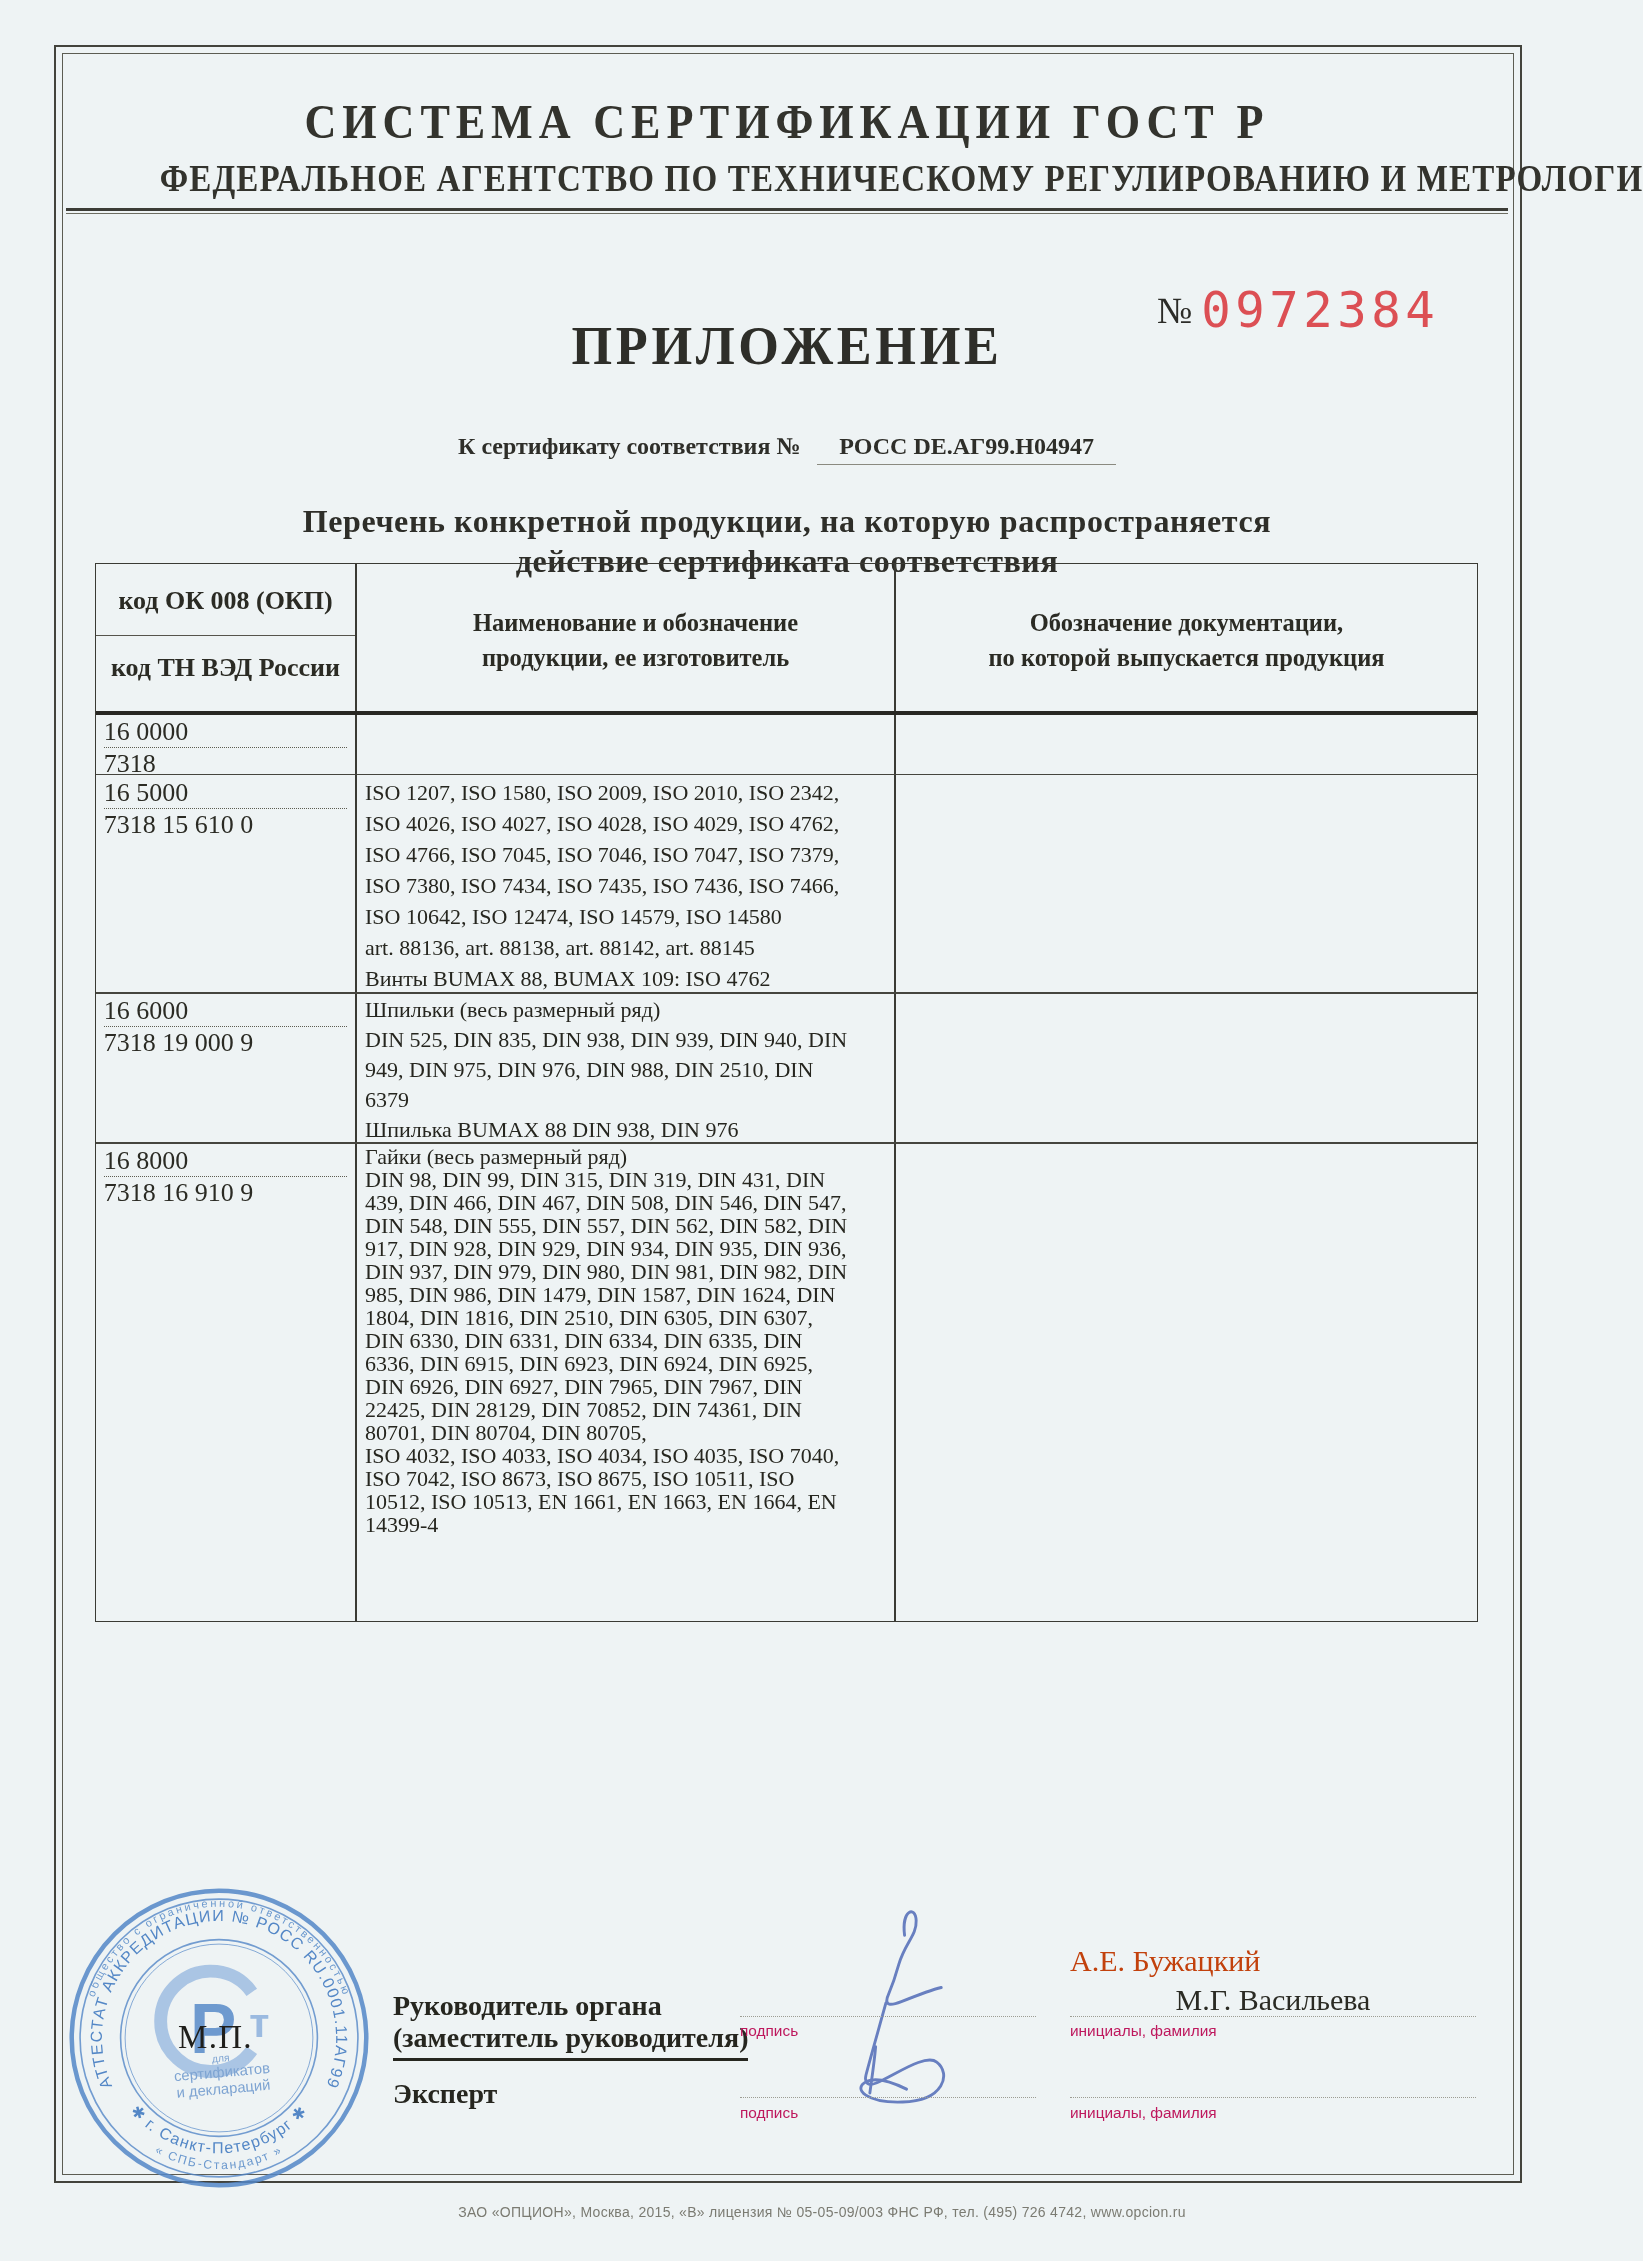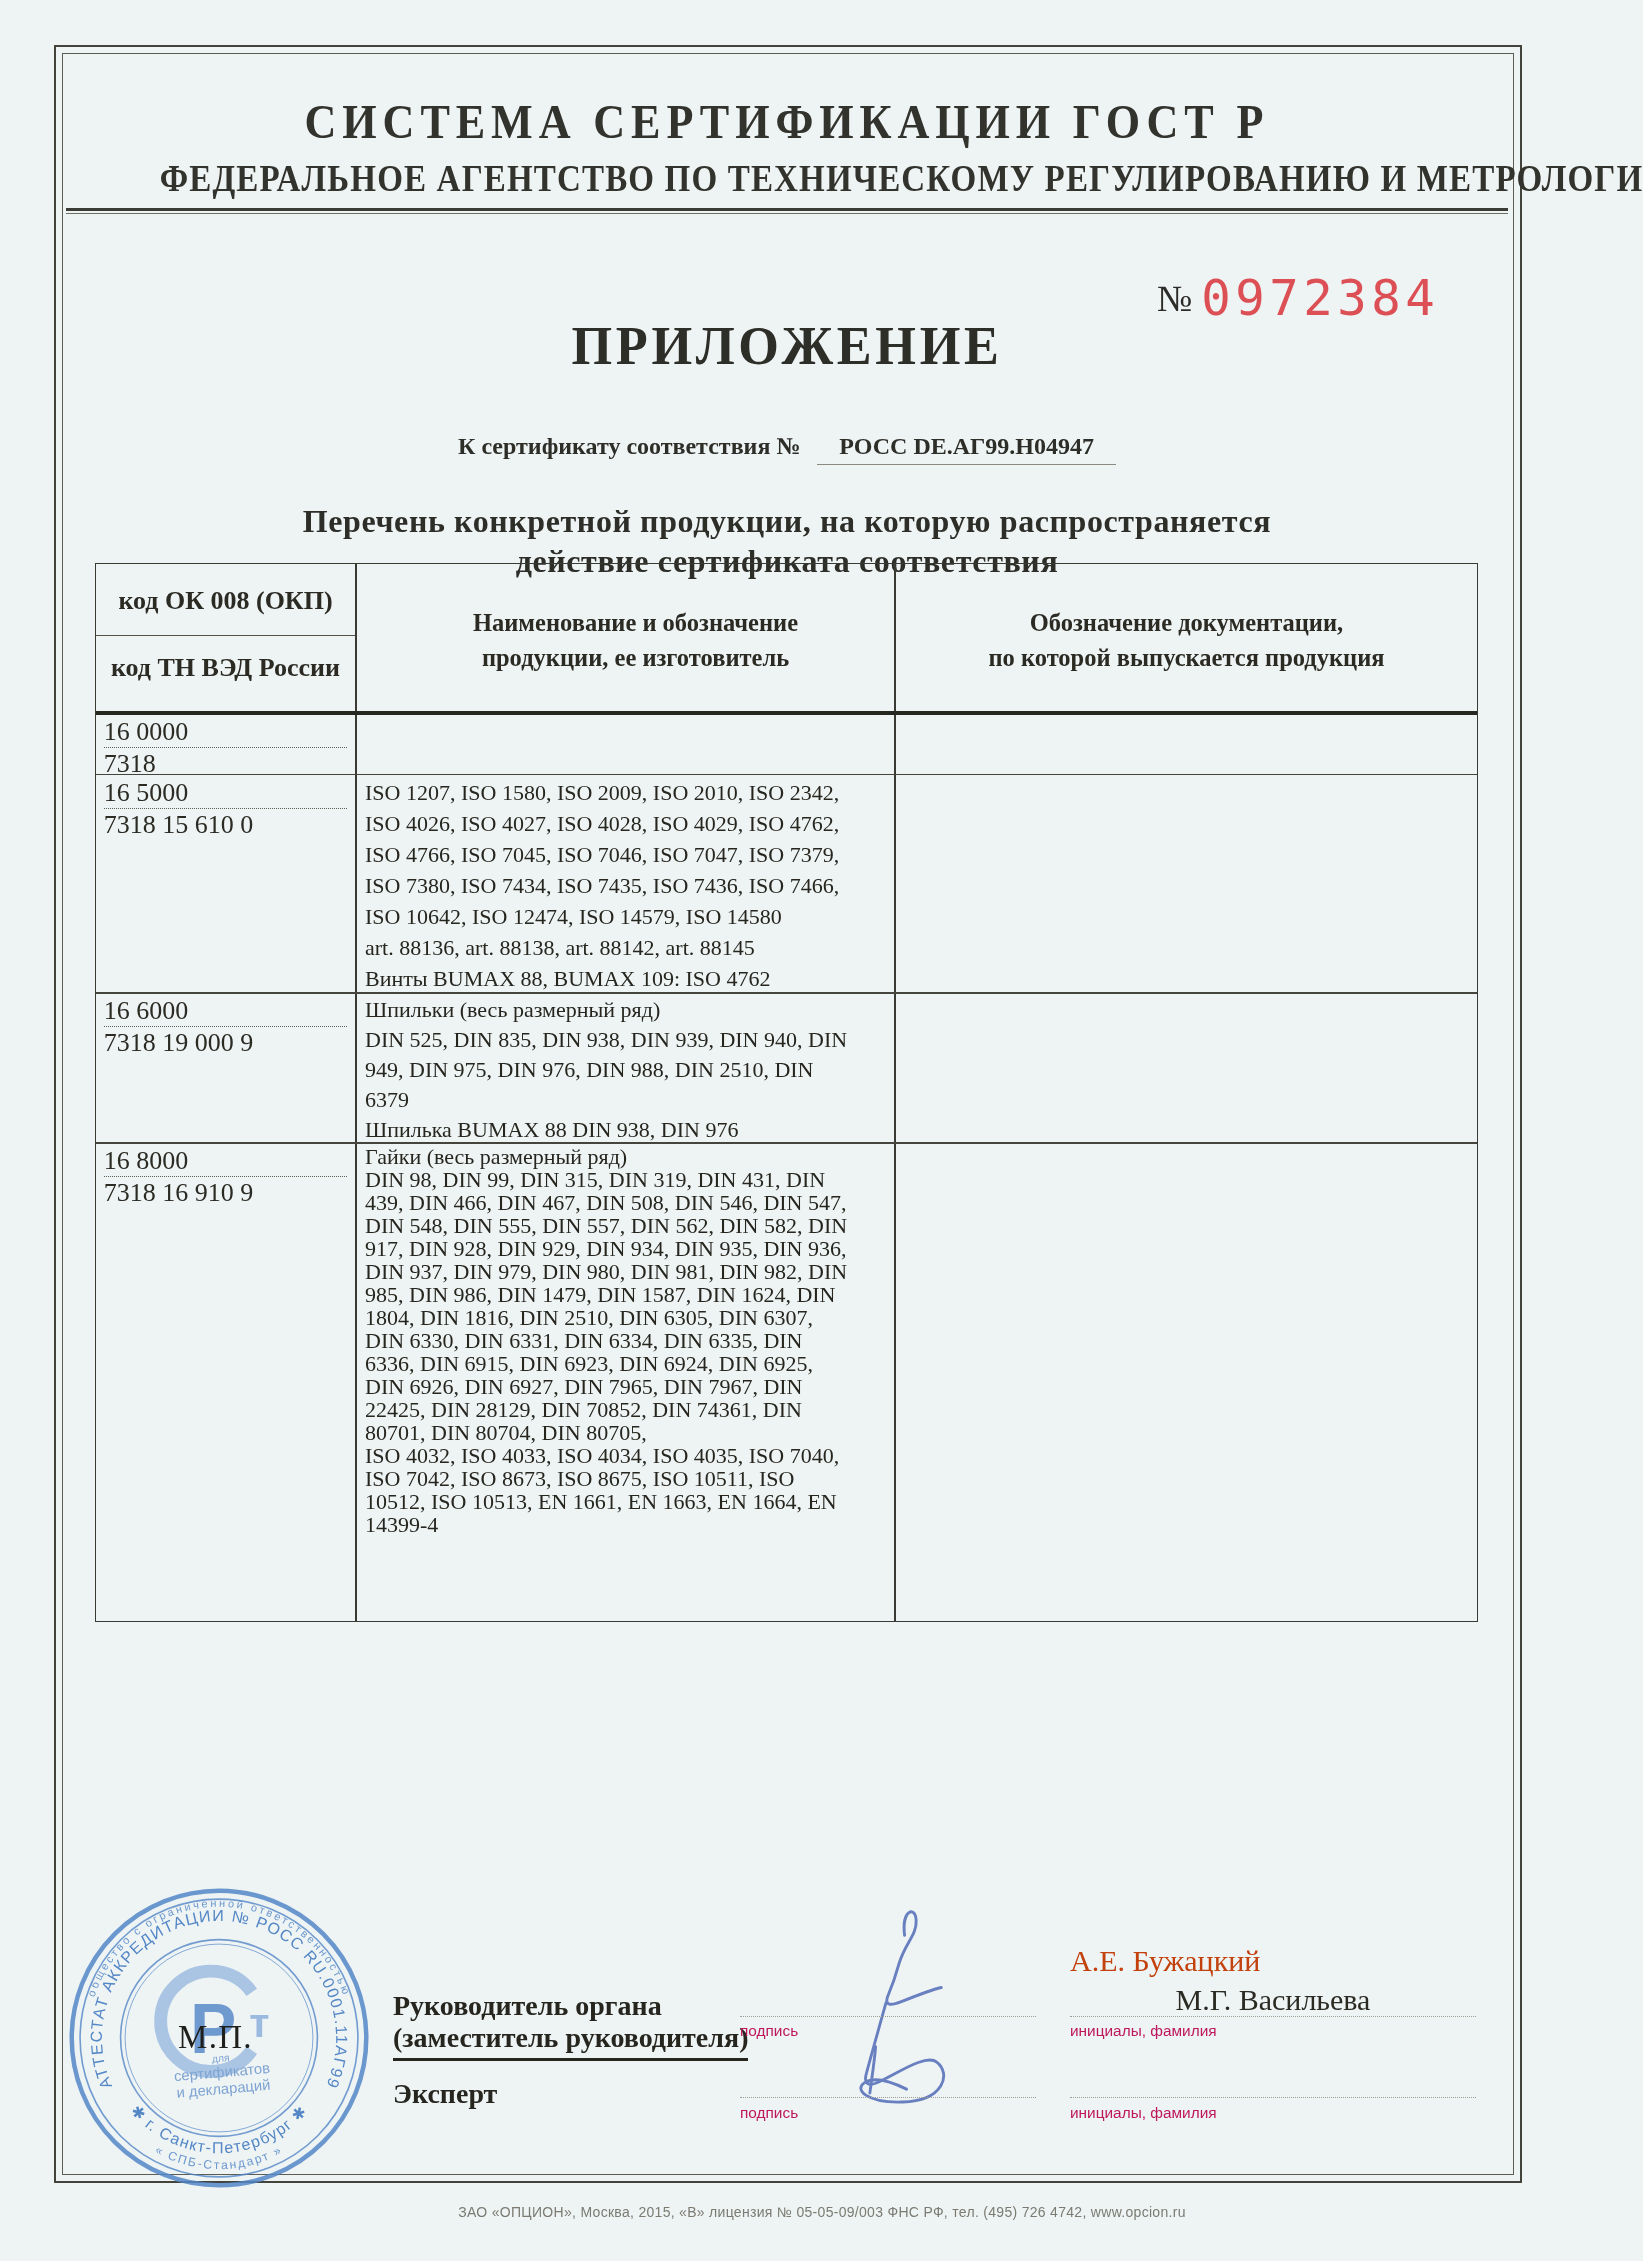--- a/index.html
+++ b/index.html
@@ -31,21 +31,21 @@
   .title2{
     position:absolute;left:66px;top:156px;width:1442px;
     text-align:center;font-size:38px;letter-spacing:1.3px;font-weight:700;
     color:#33332d;transform:scaleX(.87);transform-origin:center;
     white-space:nowrap;
   }
   .header-rule1{position:absolute;left:66px;top:208px;width:1442px;height:2.6px;background:#3c3c36;}
   .header-rule2{position:absolute;left:66px;top:213px;width:1442px;height:1.3px;background:#6d6d62;}
 
   .blank-number{
-    position:absolute;left:1157px;top:270px;
+    position:absolute;left:1157px;top:282px;
     font-size:37px;color:#2c2c28;white-space:nowrap;
   }
   .blank-number .red{
     font-family:"DejaVu Sans Mono",monospace;
     font-size:49px;font-weight:500;letter-spacing:4.5px;
     color:#dc4f54;vertical-align:-3.9px;margin-left:9px;
   }
   .appendix{
     position:absolute;left:66px;top:314px;width:1442px;
     text-align:center;font-size:55px;font-weight:700;letter-spacing:3.9px;

